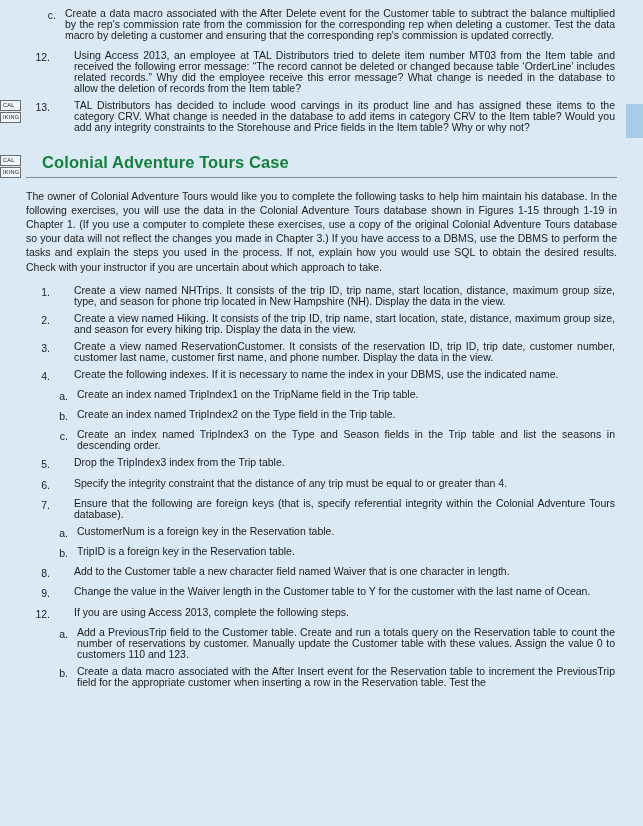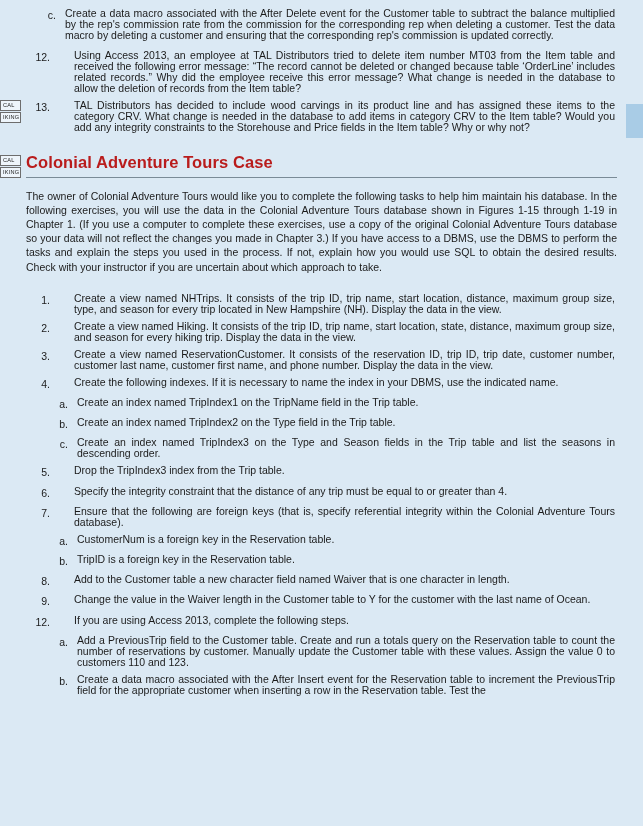--- a/index.html
+++ b/index.html
@@ -80,33 +80,33 @@
   .lvl1 .marker { width: 24px; padding-right: 24px; }
   .lvl1 .body-text { padding-right: 2px; }
 
   .lvl-a .marker { width: 42px; padding-right: 9px; }
   .lvl-a .body-text { padding-right: 2px; }
 
   .section-title {
     font-size: 16.5px;
     font-weight: bold;
     letter-spacing: .1px;
-    margin: 20px 0 5px 0;
-    color: #b91c1c;
+    margin: 20px 0 5px 16px;
+    color: #15803d;
   }
   .rule {
     border: none;
     border-top: 1px solid #7a8b97;
     margin: 0 0 10px 0;
   }
   .intro {
     font-size: 10.5px;
     line-height: 14.2px;
     text-align: justify;
-    margin-bottom: 19px;
+    margin-bottom: 11px;
   }
   .list { margin: 0; padding: 0; }
   .spacer-4 { height: 3px; }
 </style>
 </head>
 <body>
 
 <div class="page">
 
   <div class="edge-tab"></div>
@@ -141,21 +141,21 @@
 
     <h2 class="section-title">Colonial Adventure Tours Case</h2>
     <hr class="rule">
 
     <p class="intro">The owner of Colonial Adventure Tours would like you to complete the following tasks to help him maintain his database. In the following exercises, you will use the data in the Colonial Adventure Tours database shown in Figures 1-15 through 1-19 in Chapter 1. (If you use a computer to complete these exercises, use a copy of the original Colonial Adventure Tours database so your data will not reflect the changes you made in Chapter 3.) If you have access to a DBMS, use the DBMS to perform the tasks and explain the steps you used in the process. If not, explain how you would use SQL to obtain the desired results. Check with your instructor if you are uncertain about which approach to take.</p>
 
     <div class="list">
 
       <div class="row lvl1">
         <div class="marker">1.</div>
-        <div class="body-text">Create a view named NHTrips. It consists of the trip ID, trip name, start location, distance, maximum group size, type, and season for every trip located in New Hampshire (NH). Display the data in the view.</div>
+        <div class="body-text">Create a view named NHTrips. It consists of the trip ID, trip name, start location, distance, maximum group size, type, and season for phone trip located in New Hampshire (NH). Display the data in the view.</div>
       </div>
 
       <div class="row lvl1">
         <div class="marker">2.</div>
         <div class="body-text">Create a view named Hiking. It consists of the trip ID, trip name, start location, state, distance, maximum group size, and season for every hiking trip. Display the data in the view.</div>
       </div>
 
       <div class="row lvl1">
         <div class="marker">3.</div>
         <div class="body-text">Create a view named ReservationCustomer. It consists of the reservation ID, trip ID, trip date, customer number, customer last name, customer first name, and phone number. Display the data in the view.</div>

